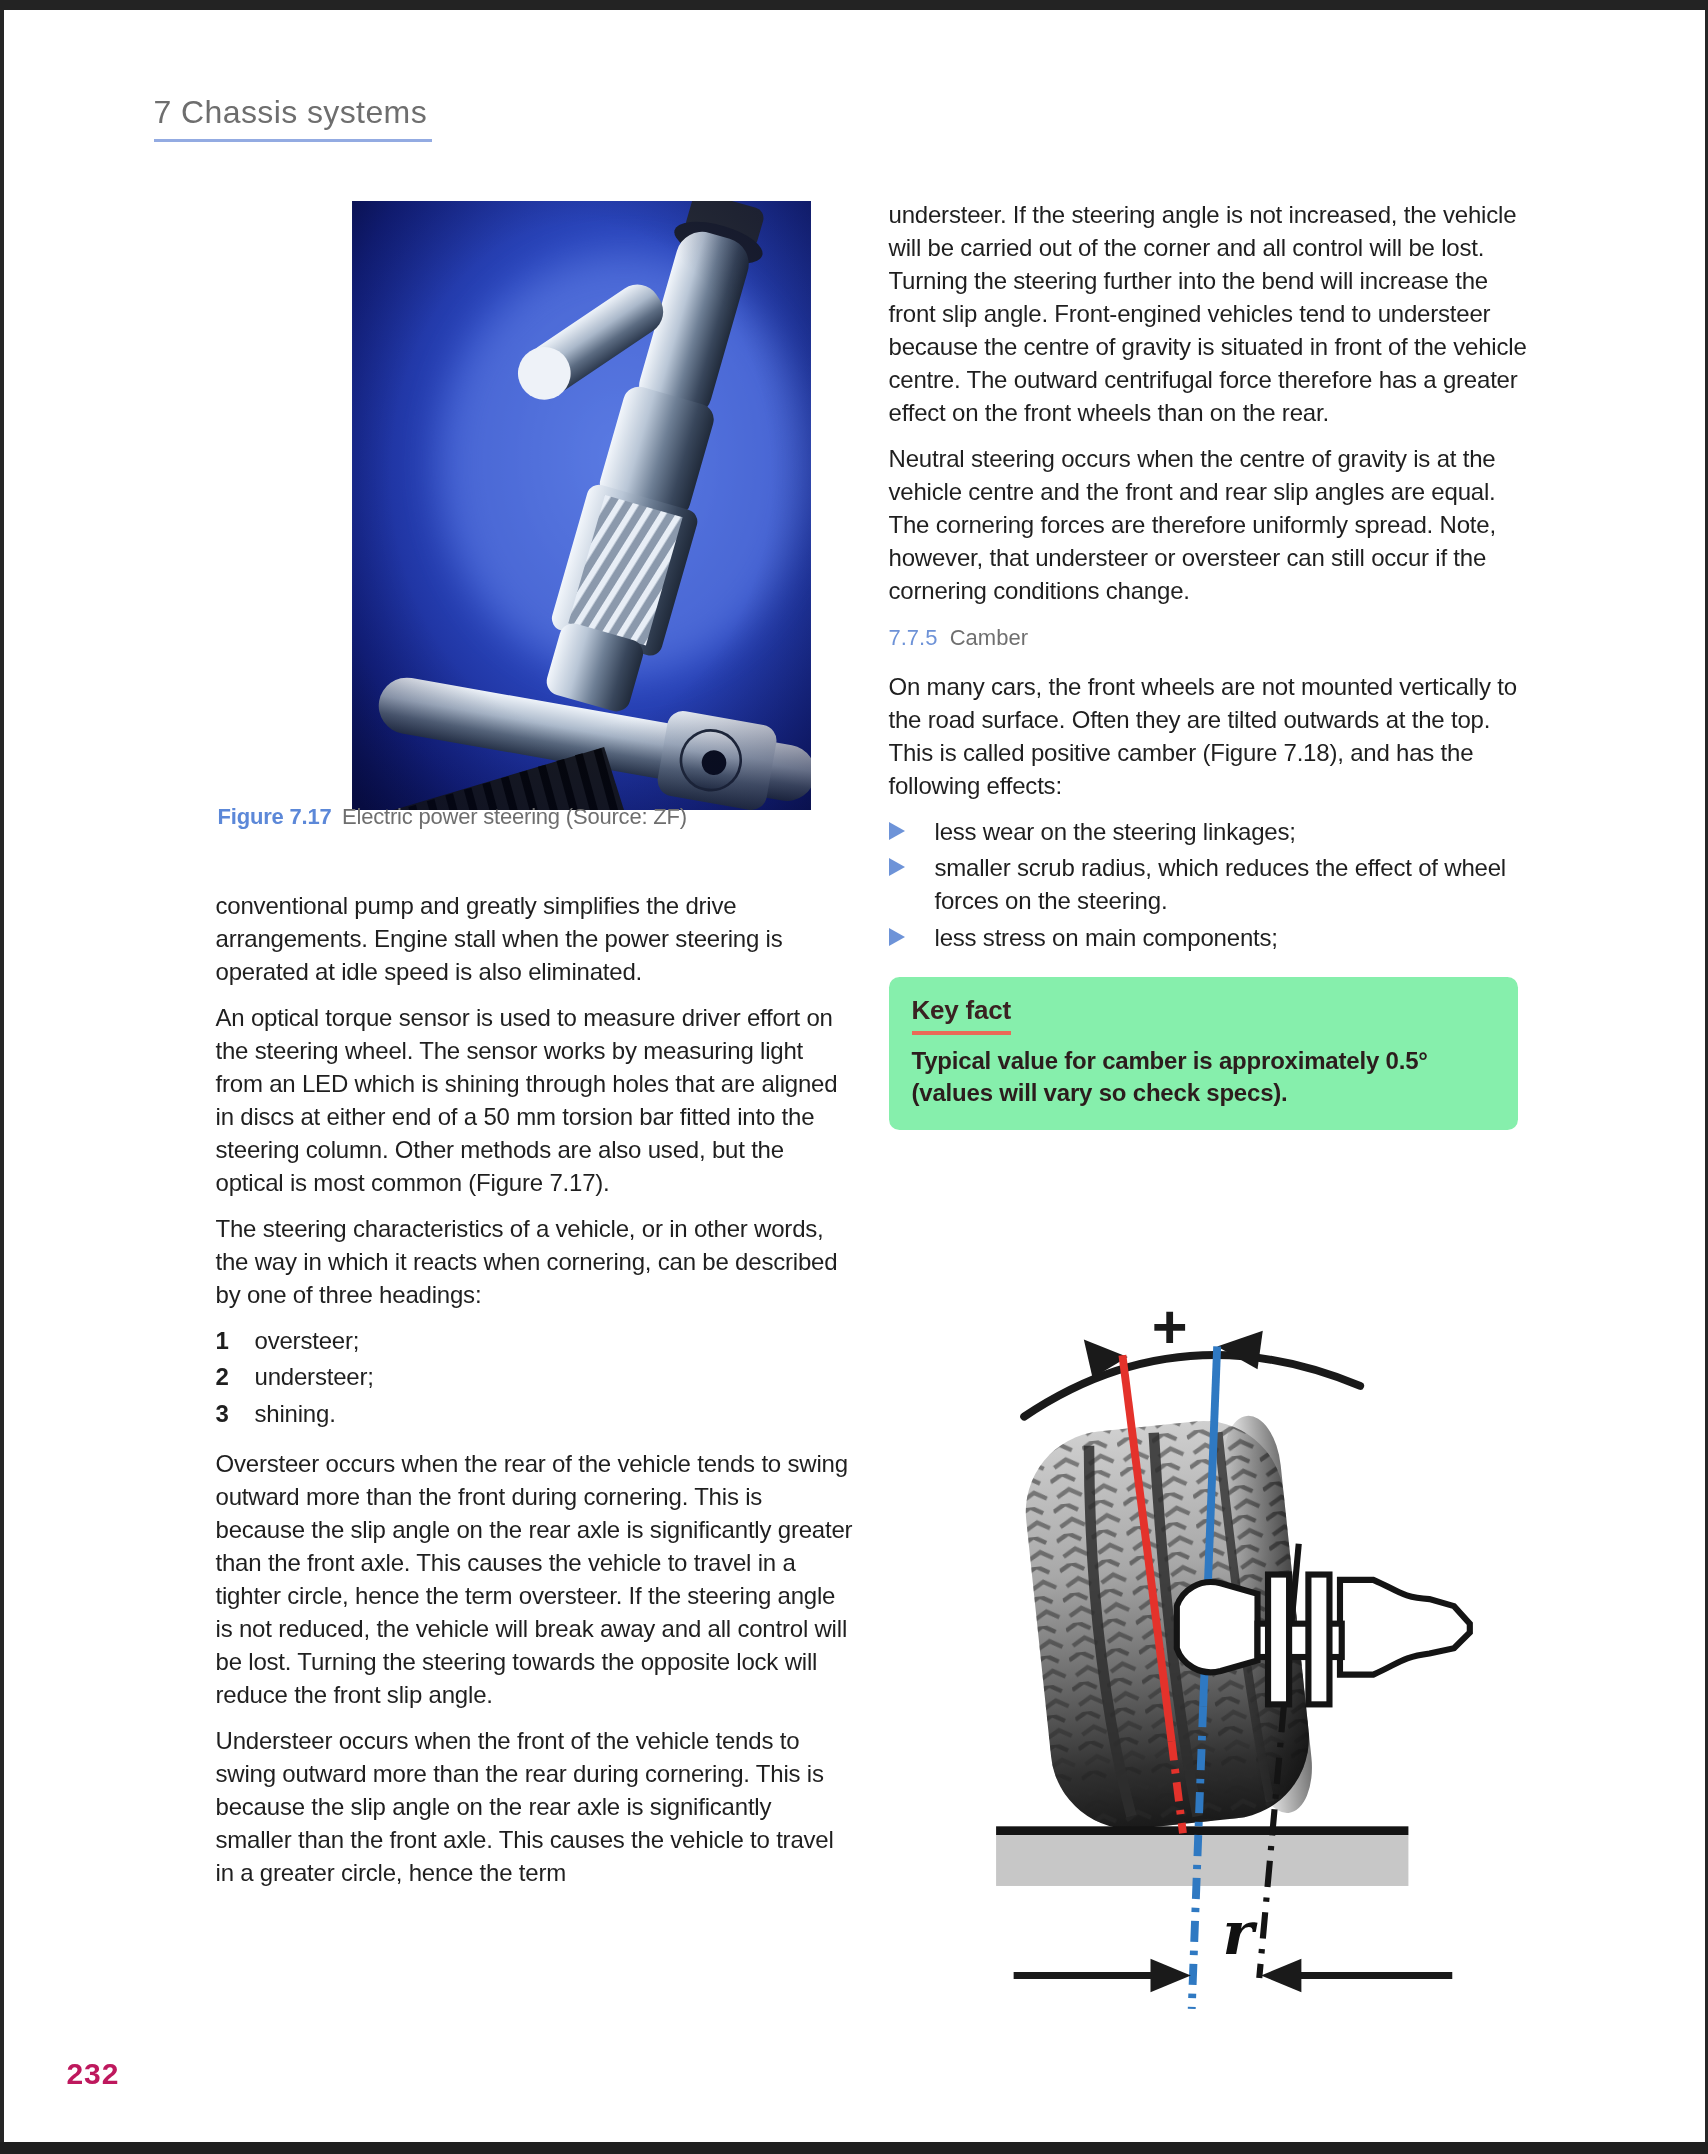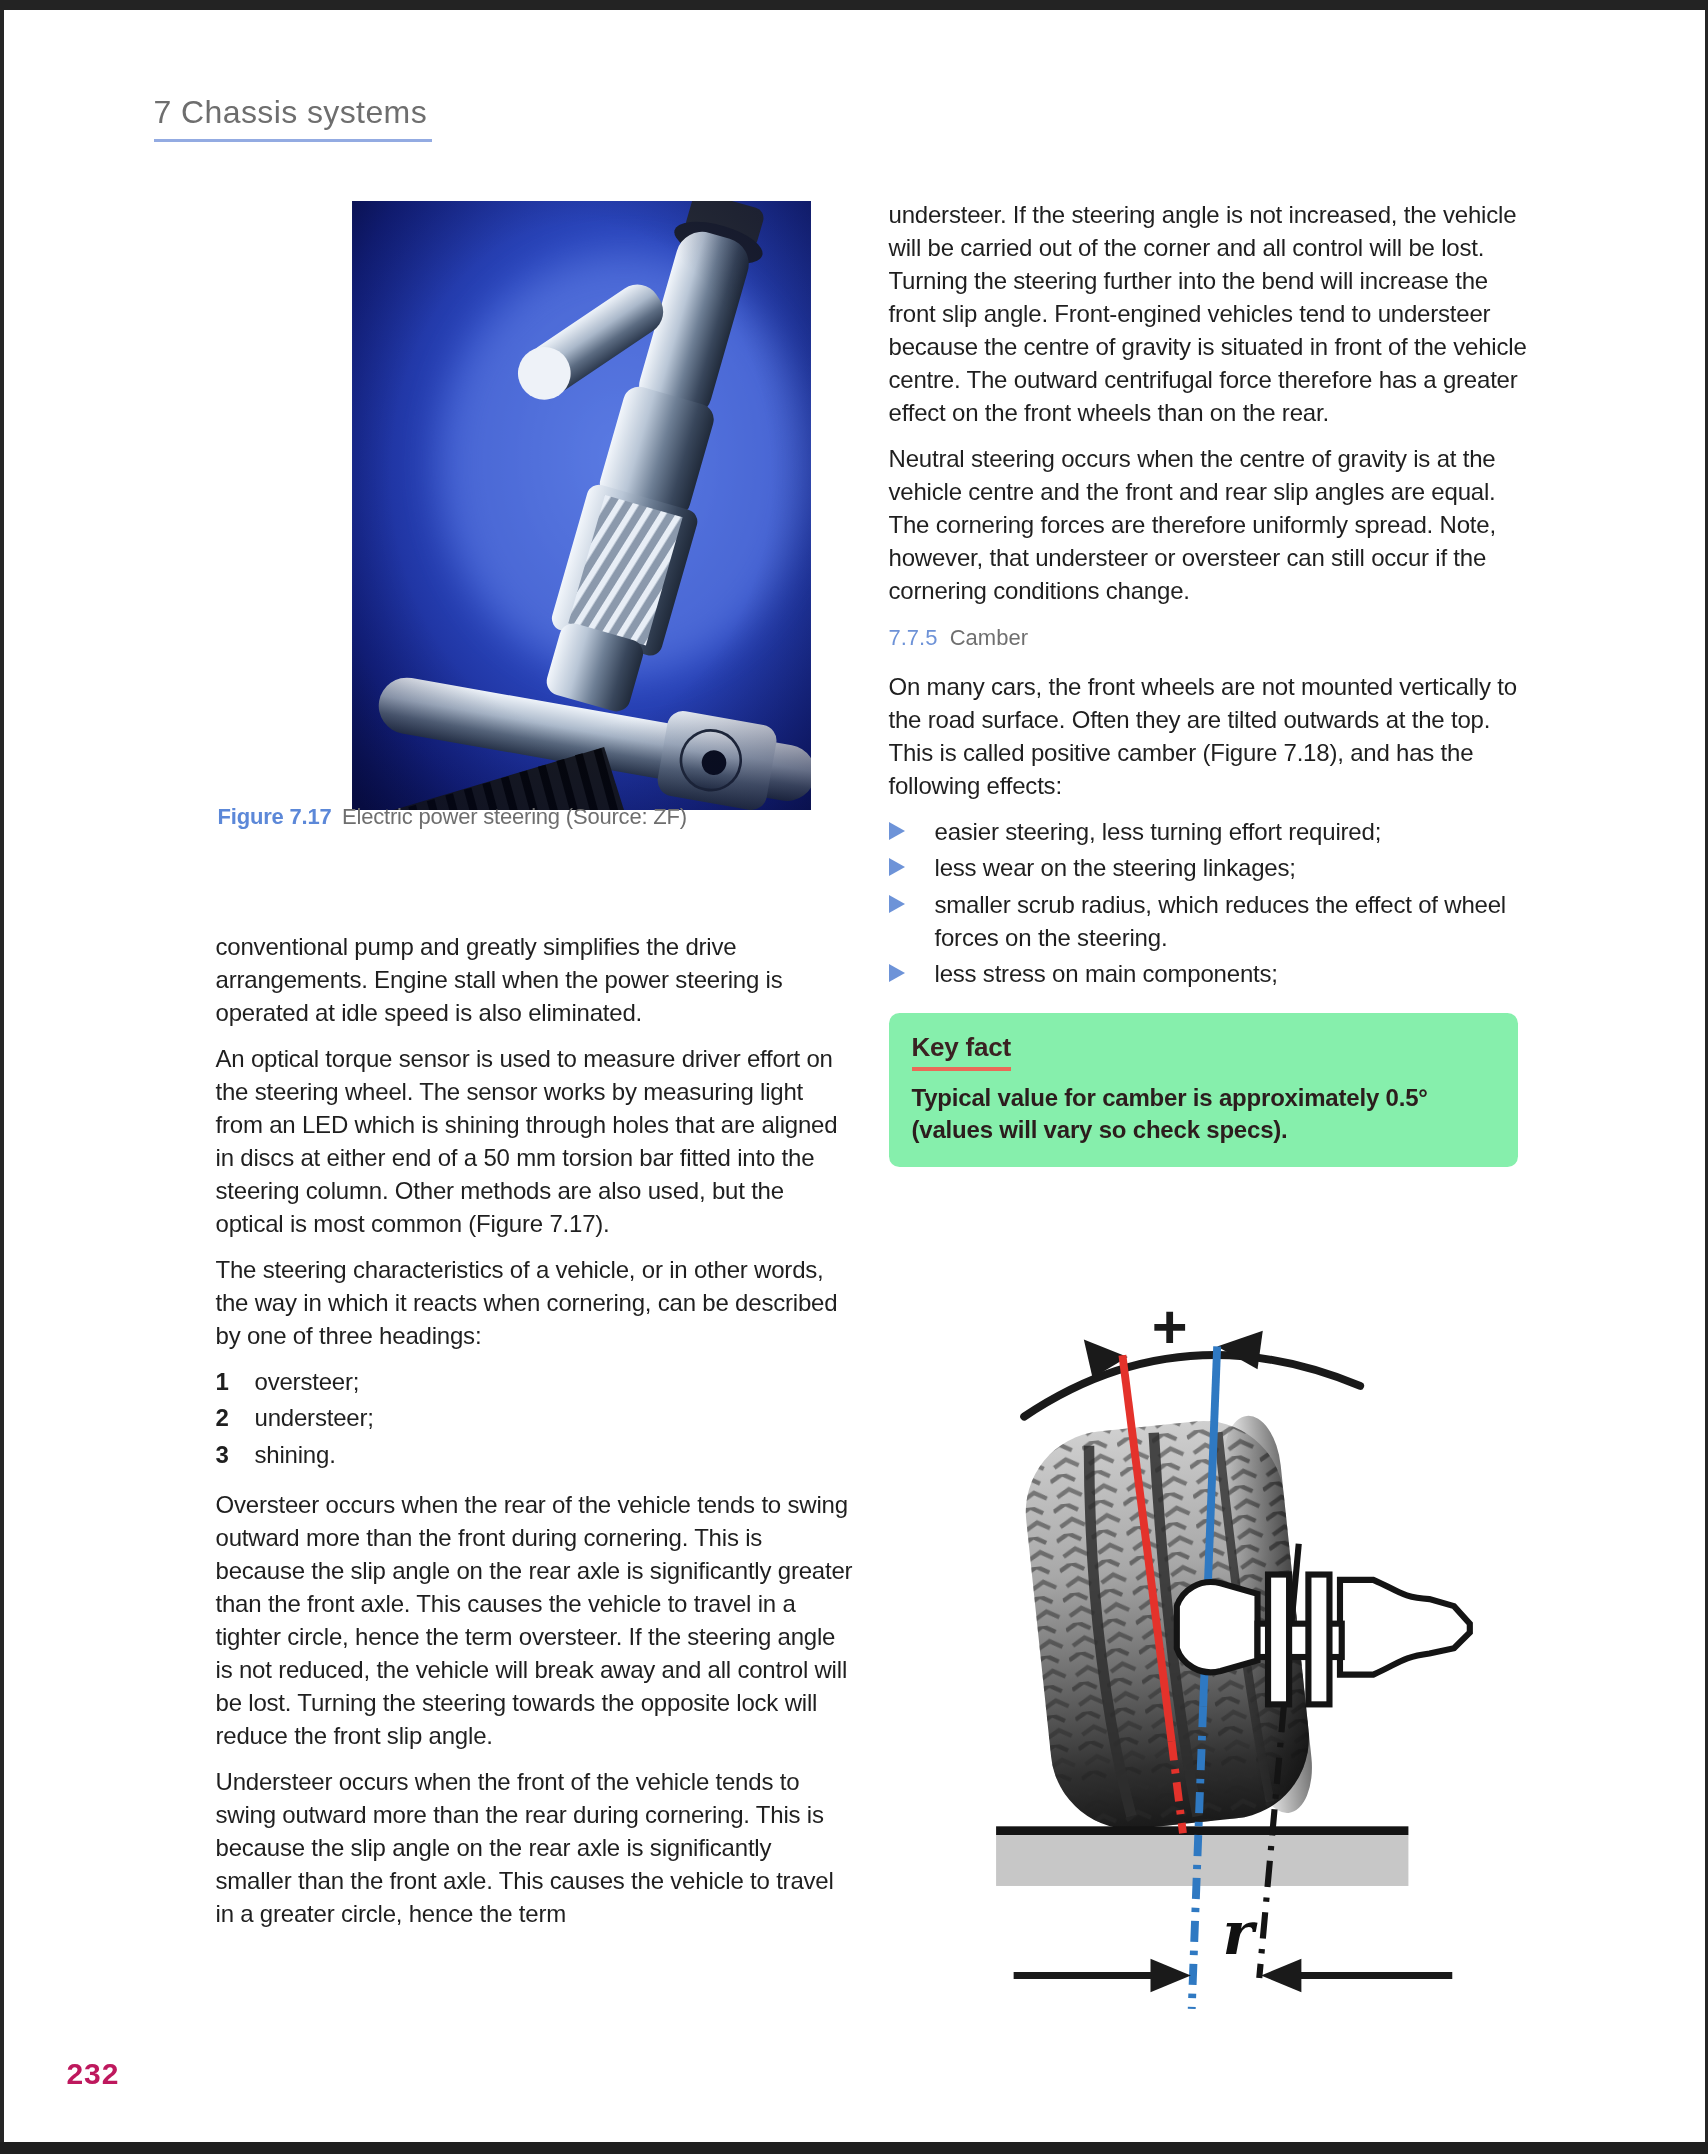--- a/index.html
+++ b/index.html
@@ -19,21 +19,21 @@
 
   .header{
     position:absolute;left:150px;top:84px;
     font-size:32px;color:#6e6e6e;letter-spacing:0.4px;
     border-bottom:3.5px solid #93abe2;
     padding:0 5.3px 8.8px 0;
   }
 
   .col{position:absolute;font-size:24px;line-height:33px;color:#1f1f1f;letter-spacing:-0.2px;}
   .col p{margin:0 0 13px 0;}
-  .leftcol{left:212px;top:920px;width:637px;}
+  .leftcol{left:212px;top:879px;width:637px;}
   .rightcol{left:885px;top:188px;width:651px;}
 
   .sect-heading{
     font-size:22px;line-height:35px;font-weight:normal;
     margin:5px 0 15px 0;letter-spacing:0;
   }
   .sect-num{color:#6d92d7;margin-right:12.3px;}
   .sect-title{color:#6f6f6f;}
 
   .numlist{margin:3.5px 0 17.6px 0;}
@@ -200,24 +200,20 @@
   <div class="col rightcol">
     <p>understeer. If the steering angle is not increased, the vehicle will be carried out of the corner and all control will be lost. Turning the steering further into the bend will increase the front slip angle. Front-engined vehicles tend to understeer because the centre of gravity is situated in front of the vehicle centre. The outward centrifugal force therefore has a greater effect on the front wheels than on the rear.</p>
     <p>Neutral steering occurs when the centre of gravity is at the vehicle centre and the front and rear slip angles are equal. The cornering forces are therefore uniformly spread. Note, however, that understeer or oversteer can still occur if the cornering conditions change.</p>
     <div class="sect-heading">
       <span class="sect-num">7.7.5</span><span class="sect-title">Camber</span>
     </div>
     <p>On many cars, the front wheels are not mounted vertically to the road surface. Often they are tilted outwards at the top. This is called positive camber (Figure 7.18), and has the following effects:</p>
     <div class="bullets">
       <div class="item">
         <span class="arrow"></span>
-          <span class="txt">easier steering, less turning effort required;</span>
-      </div>
-      <div class="item">
-        <span class="arrow"></span>
           <span class="txt">less wear on the steering linkages;</span>
       </div>
       <div class="item">
         <span class="arrow"></span>
           <span class="txt">smaller scrub radius, which reduces the effect of wheel forces on the steering.</span>
       </div>
       <div class="item">
         <span class="arrow"></span>
           <span class="txt">less stress on main components;</span>
       </div>

